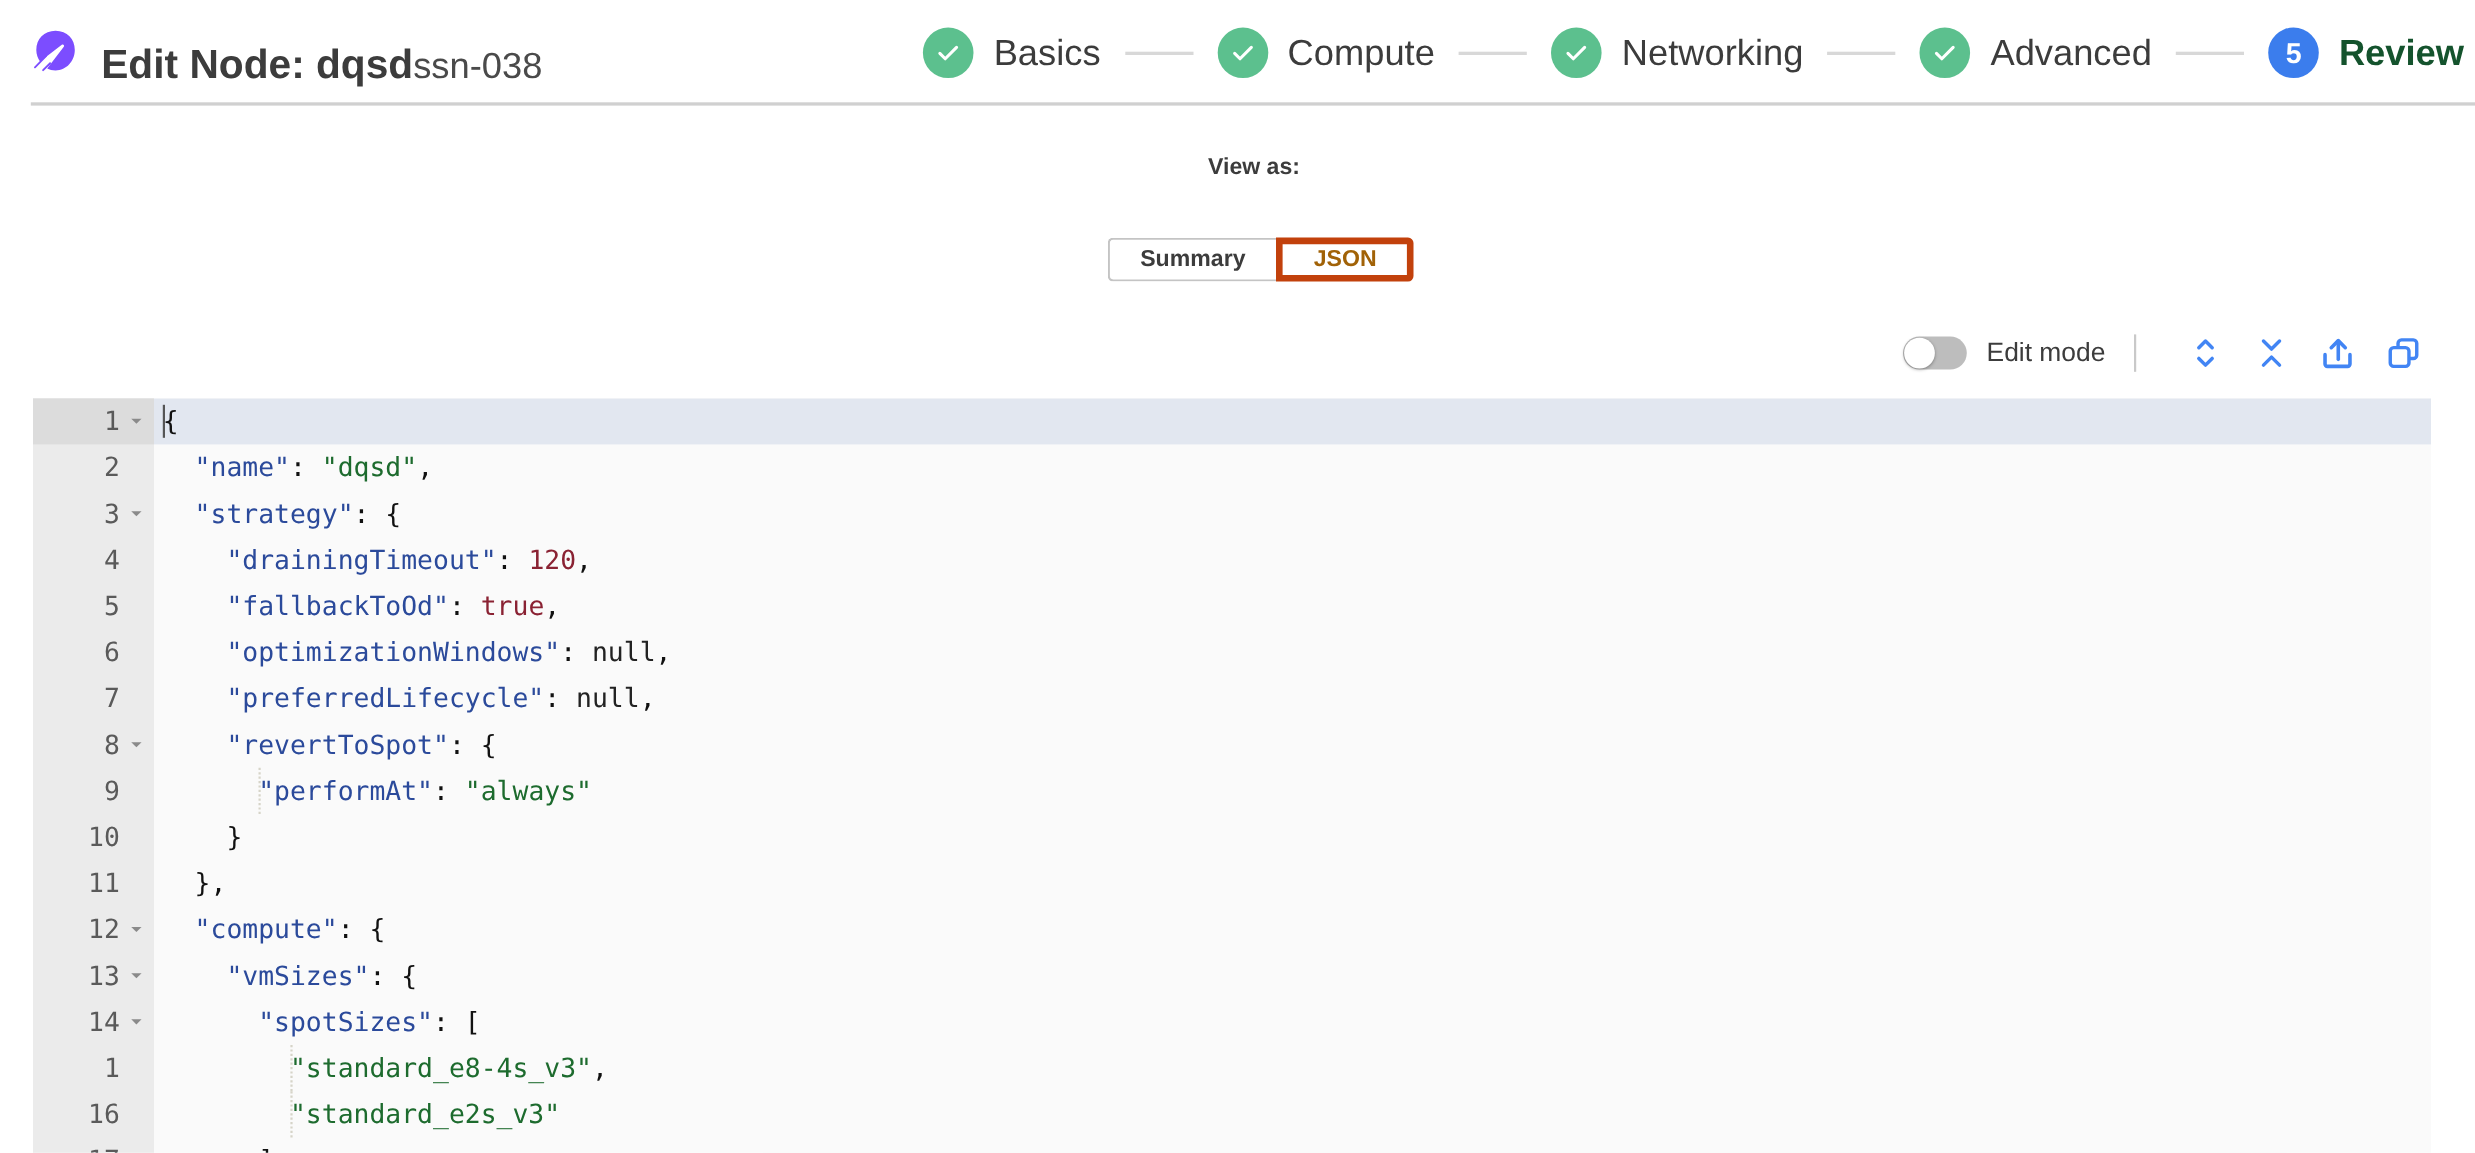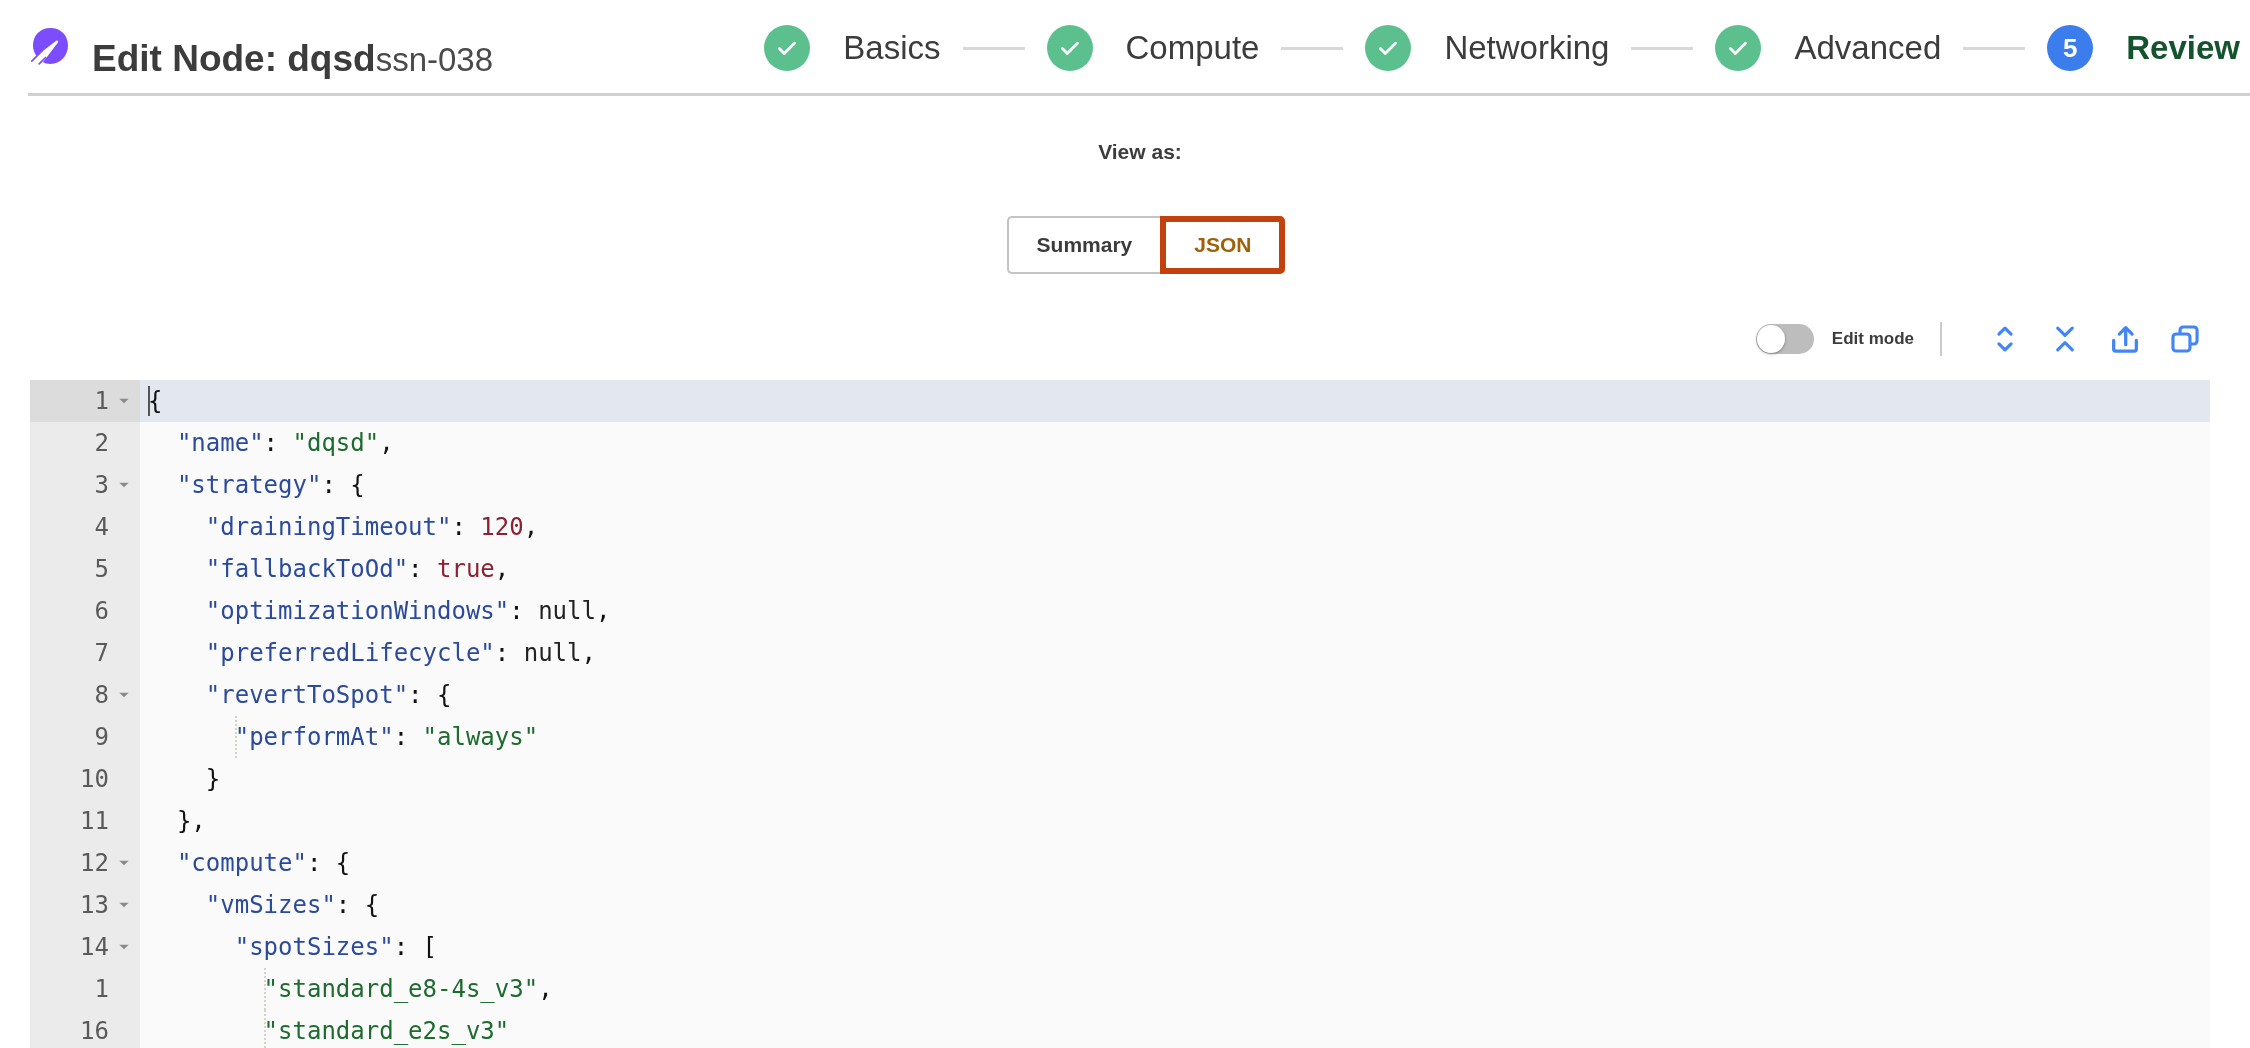--- a/index.html
+++ b/index.html
@@ -60,21 +60,21 @@
     display: flex;
     align-items: center;
     flex: 1 1 auto;
     justify-content: flex-end;
     padding-right: 10px;
     gap: 0;
   }
   .step {
     display: flex;
     align-items: center;
-    gap: 33px;
+    gap: 18px;
     white-space: nowrap;
   }
   .step-badge {
     width: 46px; height: 46px;
     border-radius: 50%;
     display: flex; align-items: center; justify-content: center;
     flex: 0 0 auto;
     color: #ffffff;
     font-size: 26px;
     font-weight: bold;
@@ -103,21 +103,21 @@
     padding: 44px 0 0 30px;
     flex-direction: column;
   }
   .viewas-label {
     font-size: 21px;
     font-weight: bold;
     color: #3c3c3c;
   }
   .segmented {
     display: flex;
-    height: 58px;
+    height: 40px;
     margin-left: 12px;
   }
   .seg-btn {
     display: flex; align-items: center; justify-content: center;
     padding: 0 28px;
     font-size: 21px;
     font-weight: bold;
     background: #ffffff;
     cursor: pointer;
   }
@@ -158,22 +158,22 @@
   }
   .toggle-knob {
     position: absolute;
     top: 1px; left: 1px;
     width: 28px; height: 28px;
     border-radius: 50%;
     background: #ffffff;
     box-shadow: 0 1px 3px rgba(0,0,0,.35);
   }
   .toggle-text {
-    font-size: 17px;
-    font-weight: bold;
+    font-size: 24px;
+    font-weight: normal;
     color: #3c3c3c;
     white-space: nowrap;
   }
   .tb-divider {
     width: 2px;
     height: 34px;
     background: #c9c9c9;
     margin: 0 26px;
     flex: 0 0 auto;
   }

